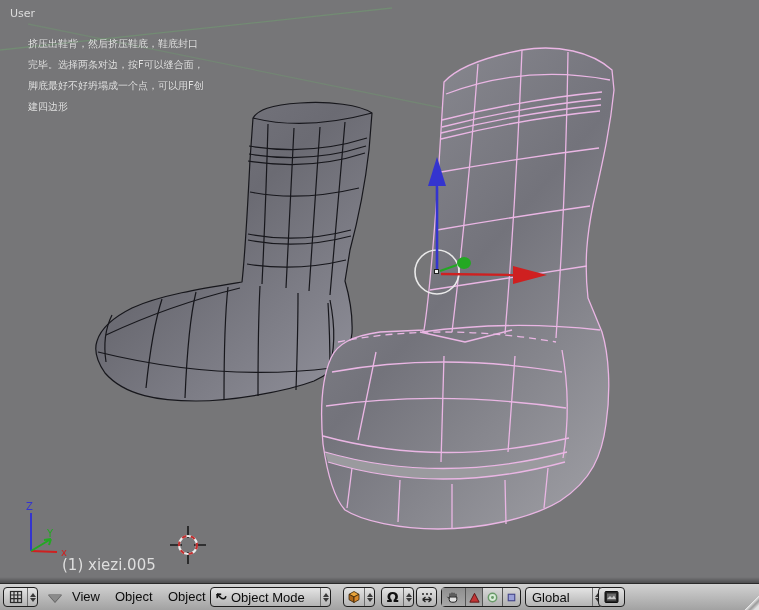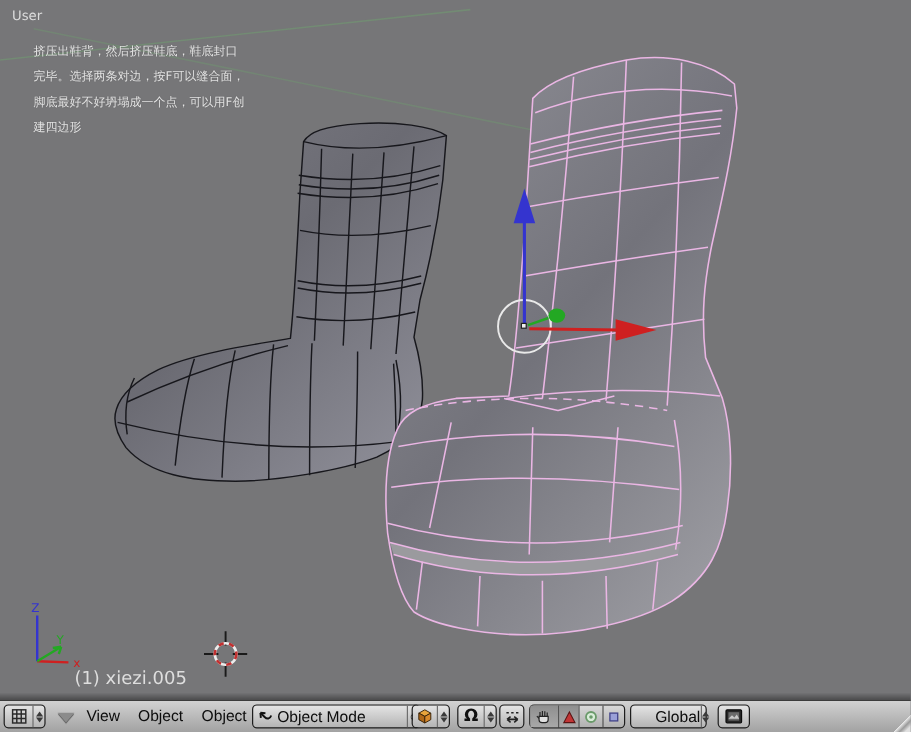--- a/index.html
+++ b/index.html
@@ -163,21 +163,21 @@
           <span class="tri-dn"></span>
         </span>
     </div>
 
     <div class="collapse-arrow"></div>
 
     <span class="menu-label" style="left:72px;">View</span>
     <span class="menu-label" style="left:115px;">Object</span>
     <span class="menu-label" style="left:168px;">Object</span>
 
-    <div class="tb" style="left:210px;width:140px;">
+    <div class="tb" style="left:210px;width:121px;">
       <span class="seg" style="width:20px;">
         <svg width="14" height="14" viewBox="0 0 14 14" fill="none" stroke="#111" stroke-width="1.6">
           <path d="M3,4 L6.5,7.5 C8.5,9.5 11,9.3 12,6.2"></path>
           <path d="M3,4 L7.2,4.4 M3,4 L3.4,8.2"></path>
         </svg>
       </span>
       <span class="dd-label">Object Mode</span>
       <span class="spincol">
           <span class="tri-up"></span>
           <span class="tri-dn"></span>
@@ -236,21 +236,21 @@
           <circle cx="7" cy="7" r="1.6" fill="#6a9a6a"></circle>
         </svg>
       </span>
       <span class="seg" style="width:18px;">
         <svg width="13" height="13" viewBox="0 0 14 14">
           <rect x="3.5" y="3.5" width="7" height="7" fill="#9aa0d8" stroke="#44458a" stroke-width="1.2"></rect>
         </svg>
       </span>
     </div>
 
-    <div class="tb" style="left:525px;width:64px;padding-left:20px;">
+    <div class="tb" style="left:525px;width:78px;padding-left:6px;">
       <span class="dd-label">Global</span>
       <span class="spincol">
           <span class="tri-up"></span>
           <span class="tri-dn"></span>
         </span>
     </div>
 
     <div class="tb" style="left:598px;width:27px;justify-content:center;">
       <svg width="15" height="14" viewBox="0 0 15 14">
         <rect x="1" y="1.5" width="13" height="11" rx="1" fill="#262626" stroke="#0c0c0c"></rect>

